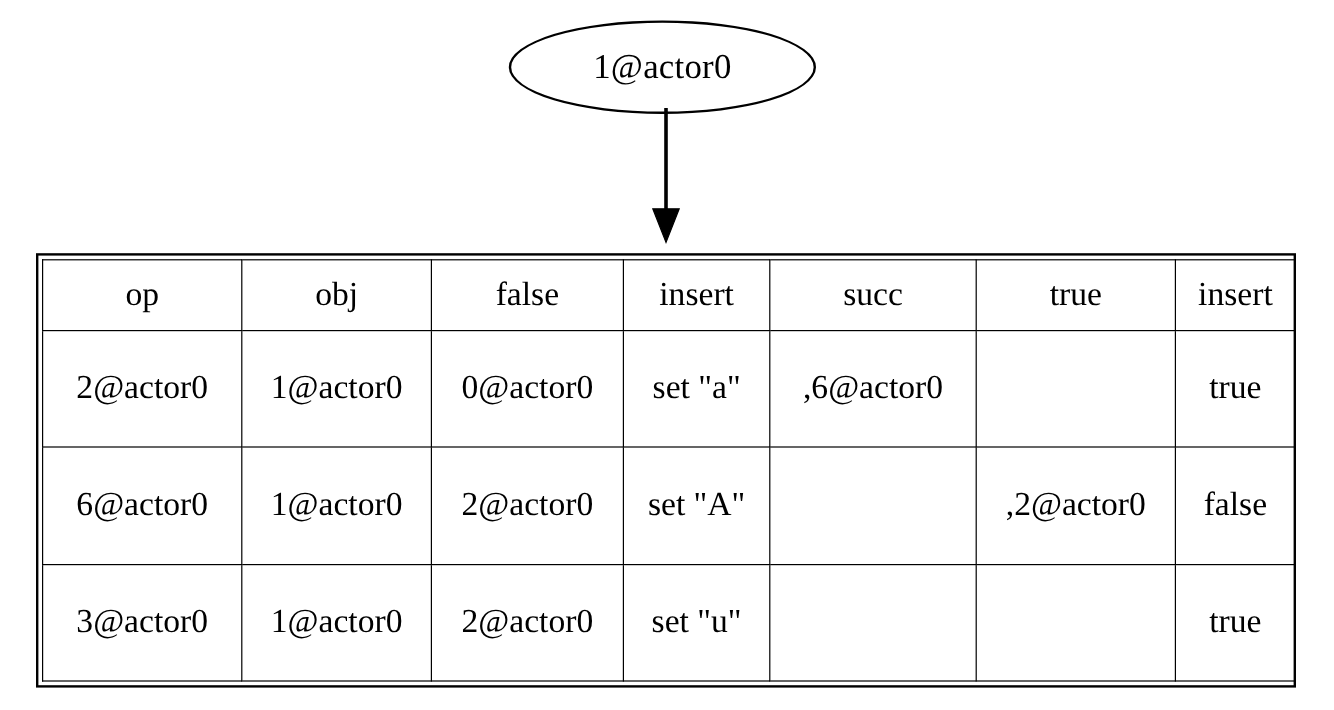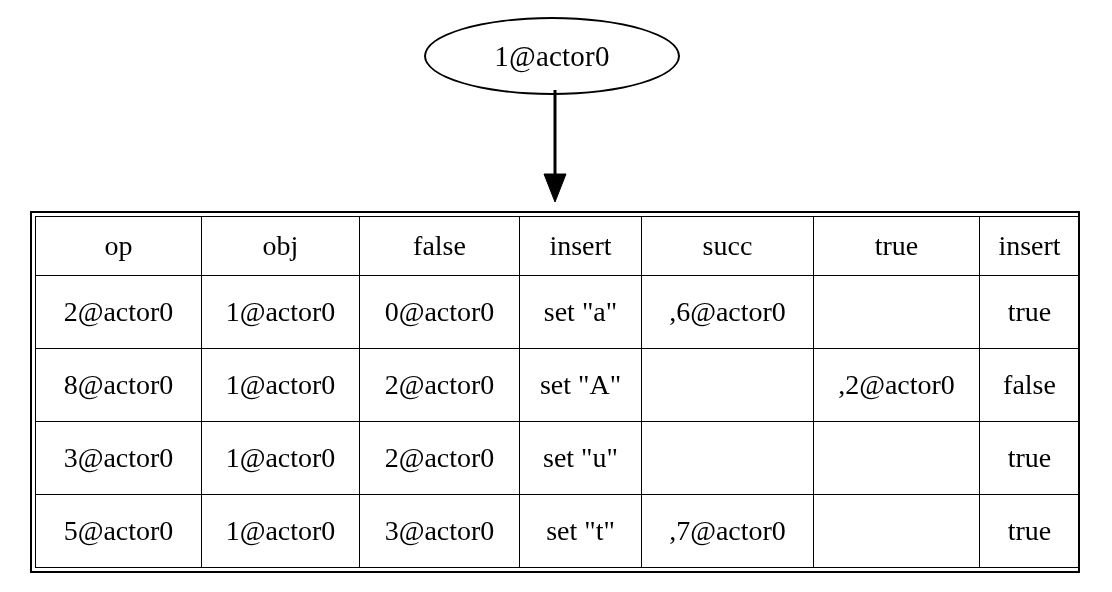--- a/index.html
+++ b/index.html
@@ -140,43 +140,34 @@
         <tr>
           <td>2@actor0</td>
           <td>1@actor0</td>
           <td>0@actor0</td>
           <td>set "a"</td>
           <td>,6@actor0</td>
           <td></td>
           <td>true</td>
         </tr>
         <tr>
-          <td>8@actor0</td>
+          <td>6@actor0</td>
           <td>1@actor0</td>
           <td>2@actor0</td>
           <td>set "A"</td>
           <td></td>
           <td>,2@actor0</td>
           <td>false</td>
         </tr>
         <tr>
           <td>3@actor0</td>
           <td>1@actor0</td>
           <td>2@actor0</td>
           <td>set "u"</td>
           <td></td>
           <td></td>
           <td>true</td>
         </tr>
-        <tr>
-          <td>5@actor0</td>
-          <td>1@actor0</td>
-          <td>3@actor0</td>
-          <td>set "t"</td>
-          <td>,7@actor0</td>
-          <td></td>
-          <td>true</td>
-        </tr>
       </tbody>
     </table>
   </div>
 
 </div>
 
 </body></html>

